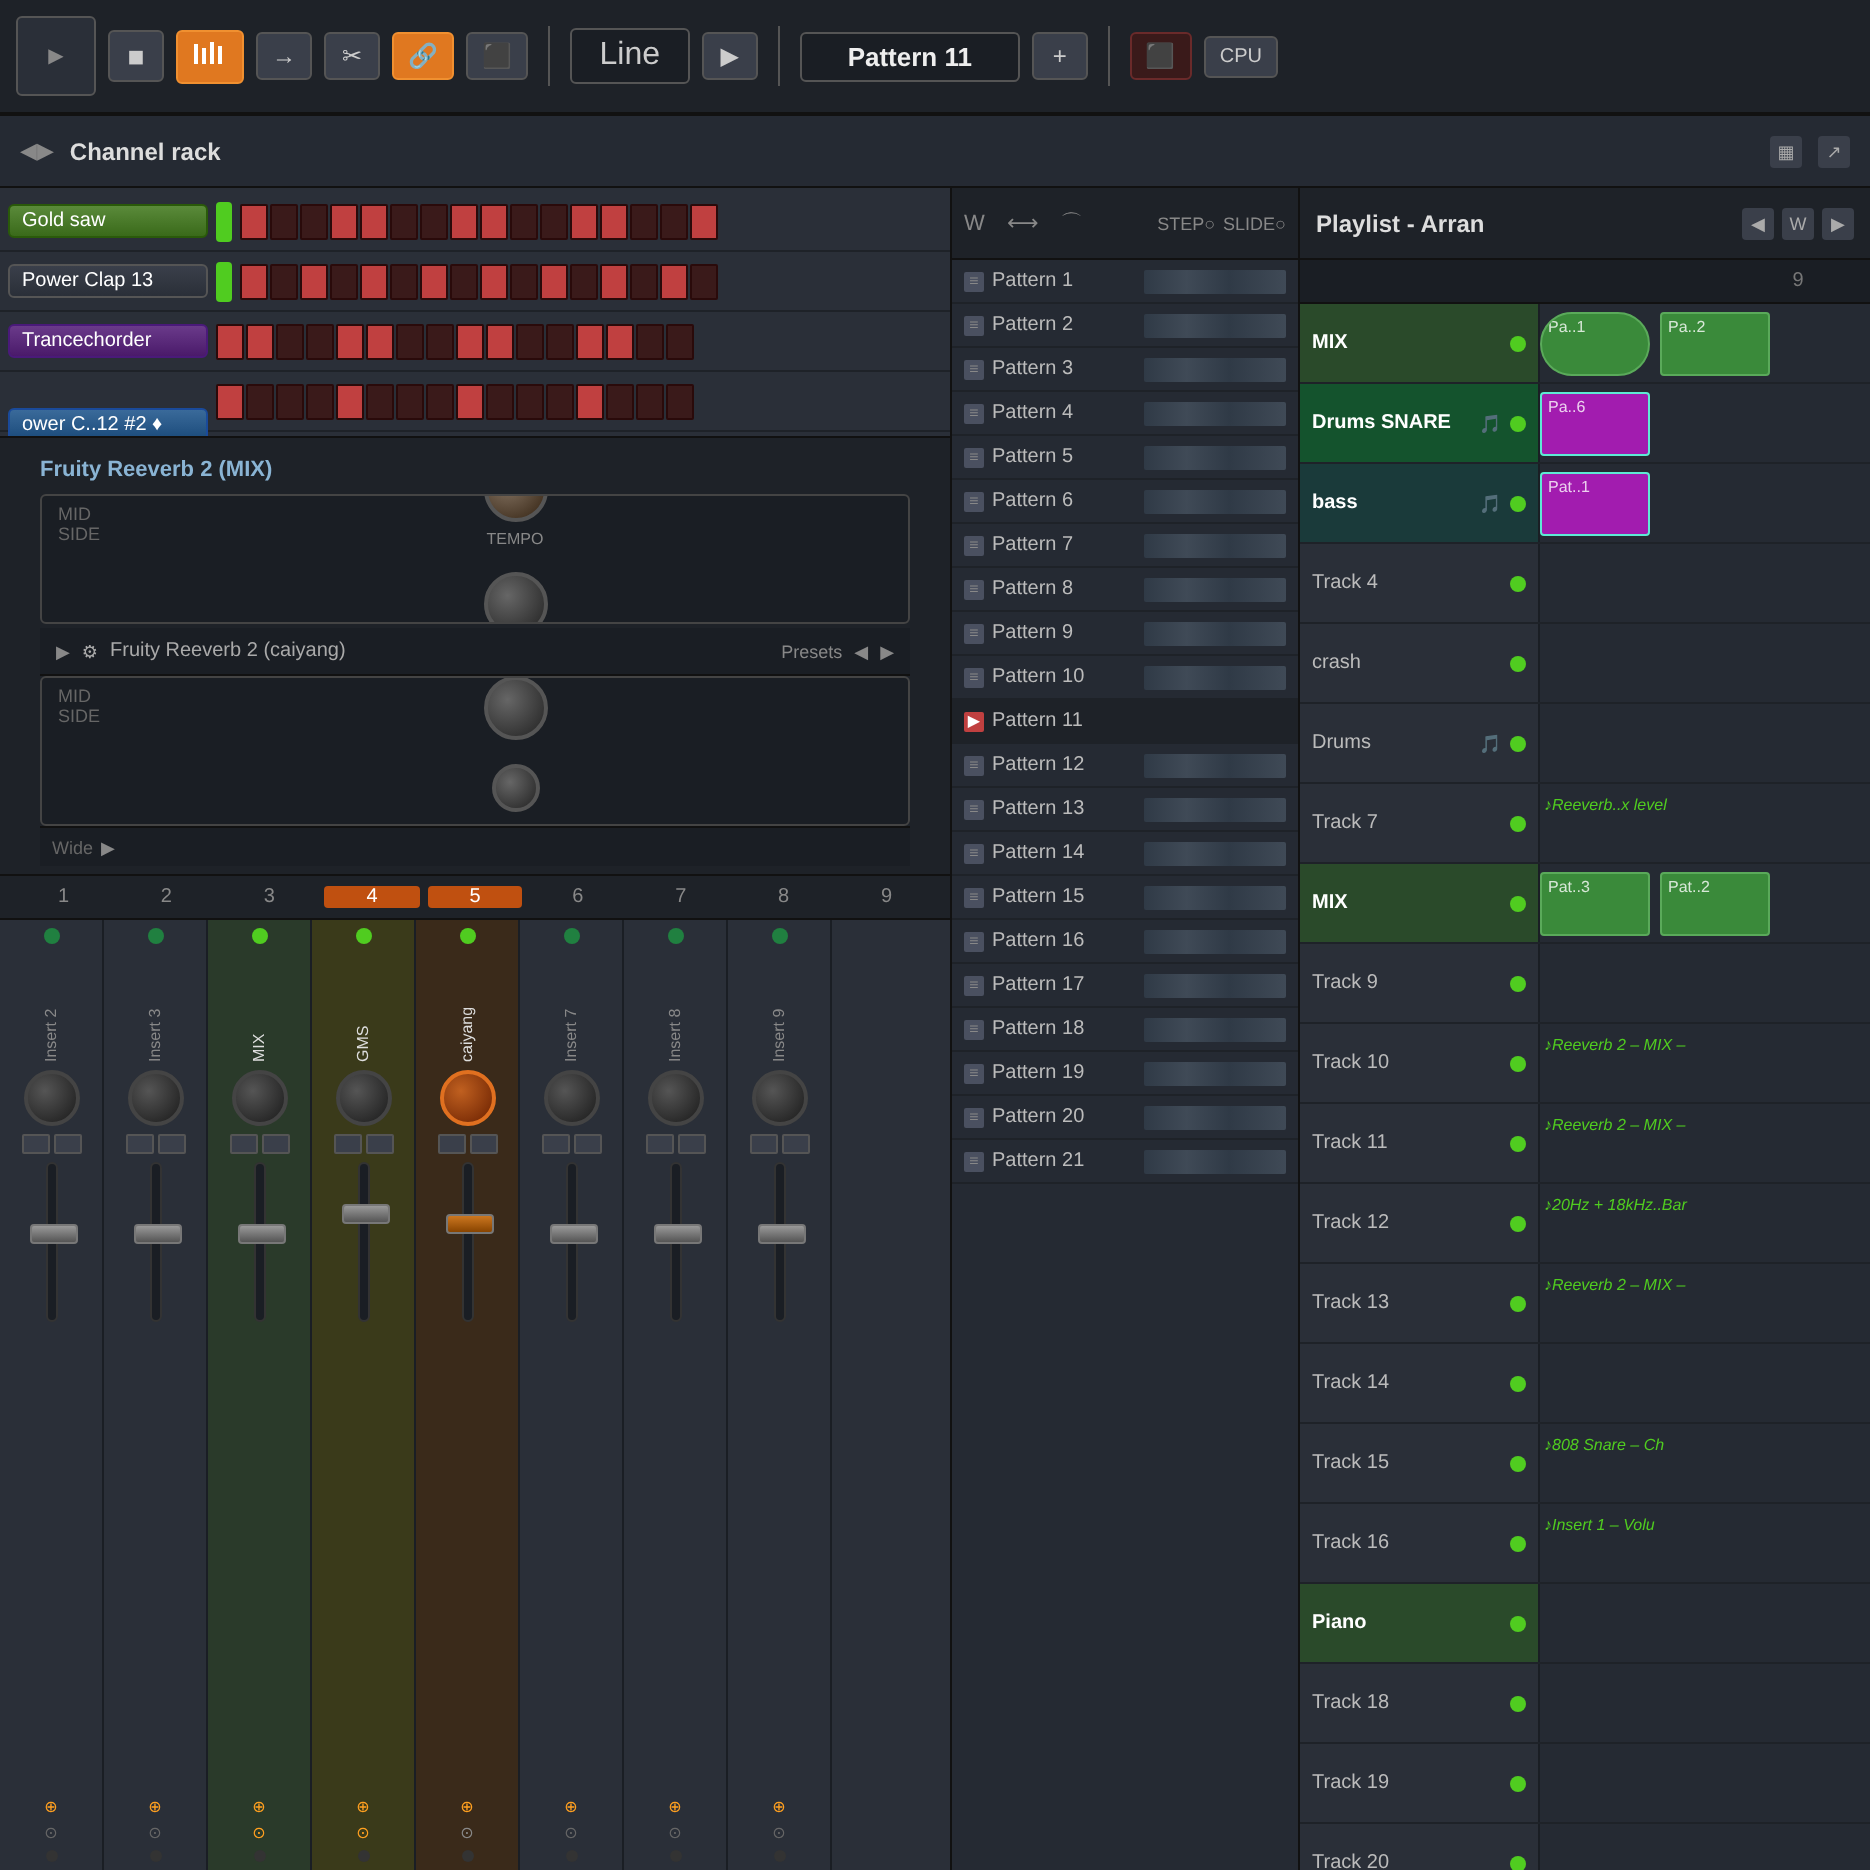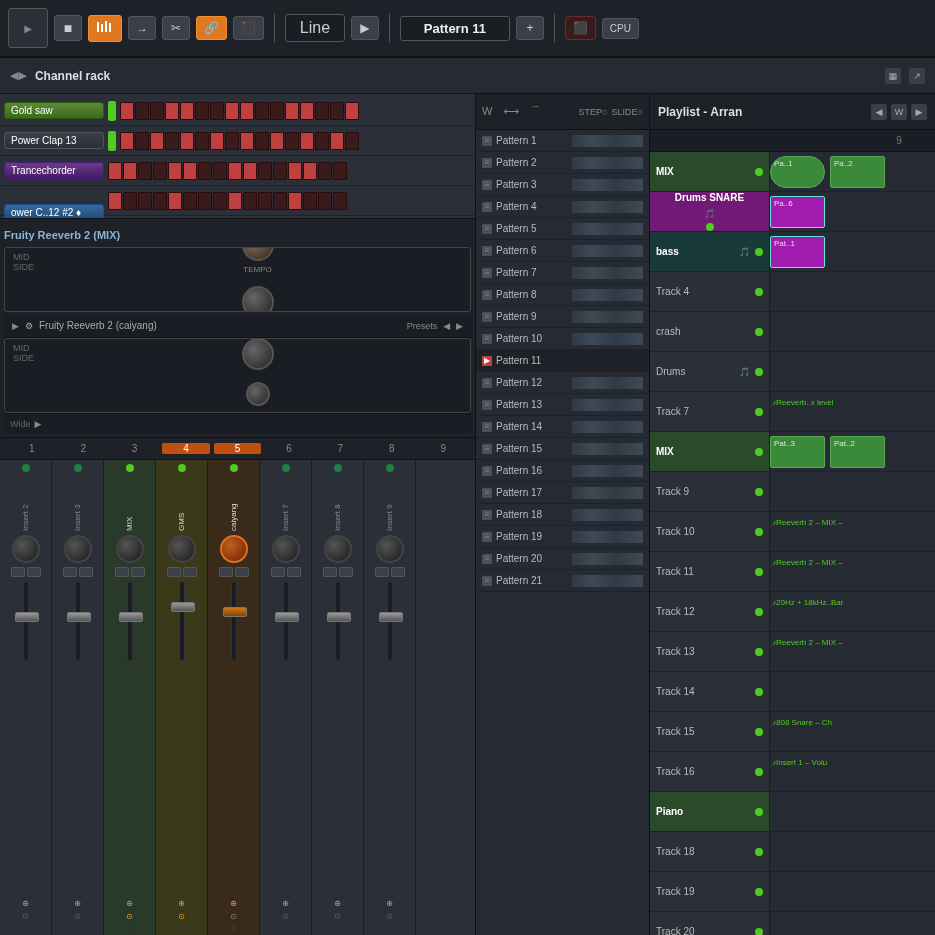--- a/index.html
+++ b/index.html
@@ -153,21 +153,21 @@
       border-radius: 1px;
       border: 1px solid #2a0a0a;
     }
     .beat-cell.active {
       background: #c04040;
     }
 
     
     .plugin-section {
       background: #1e2228;
-      padding: 4px 4px;
+      padding: 4px 20px;
       border-top: 1px solid #111;
       border-bottom: 1px solid #111;
     }
     .plugin-title {
       color: #8ab4d4;
       font-size: 11px;
       font-weight: bold;
       padding: 3px 0;
     }
     .plugin-area {
@@ -531,20 +531,21 @@
     }
     .track-annotation {
       position: absolute;
       height: 32px;
       top: 4px;
       font-size: 7px;
       color: rgba(255,255,255,0.6);
       padding: 2px 2px;
       white-space: nowrap;
       overflow: hidden;
+      font-style: italic;
     }
 
     .step-slide {
       display: flex;
       align-items: center;
       gap: 4px;
       font-size: 9px;
       color: #888;
     }
     .step-slide span {
@@ -1081,21 +1082,21 @@
           <div class="track-label" style="background: rgb(42, 74, 42);">
             <span class="track-name colored">MIX</span>
             <div class="track-dot"></div>
           </div>
           <div class="track-content">
             <div class="track-block green" style="left: 0px; width: 55px; border-radius: 16px;">Pa..1</div>
             <div class="track-block green" style="left: 60px; width: 55px;">Pa..2</div>
           </div>
         </div>
         <div class="track-row">
-          <div class="track-label" style="background: #701a75; flex-direction: column;">
+          <div class="track-label" style="background: #14532d;">
             <span class="track-name colored">Drums SNARE</span>
             <span style="font-size: 9px; color: rgb(170, 170, 170);">🎵</span>
             <div class="track-dot"></div>
           </div>
           <div class="track-content">
             <div class="track-block teal" style="left: 0px; width: 55px;">Pa..6</div>
           </div>
         </div>
         <div class="track-row">
           <div class="track-label" style="background: rgb(26, 58, 58);">

